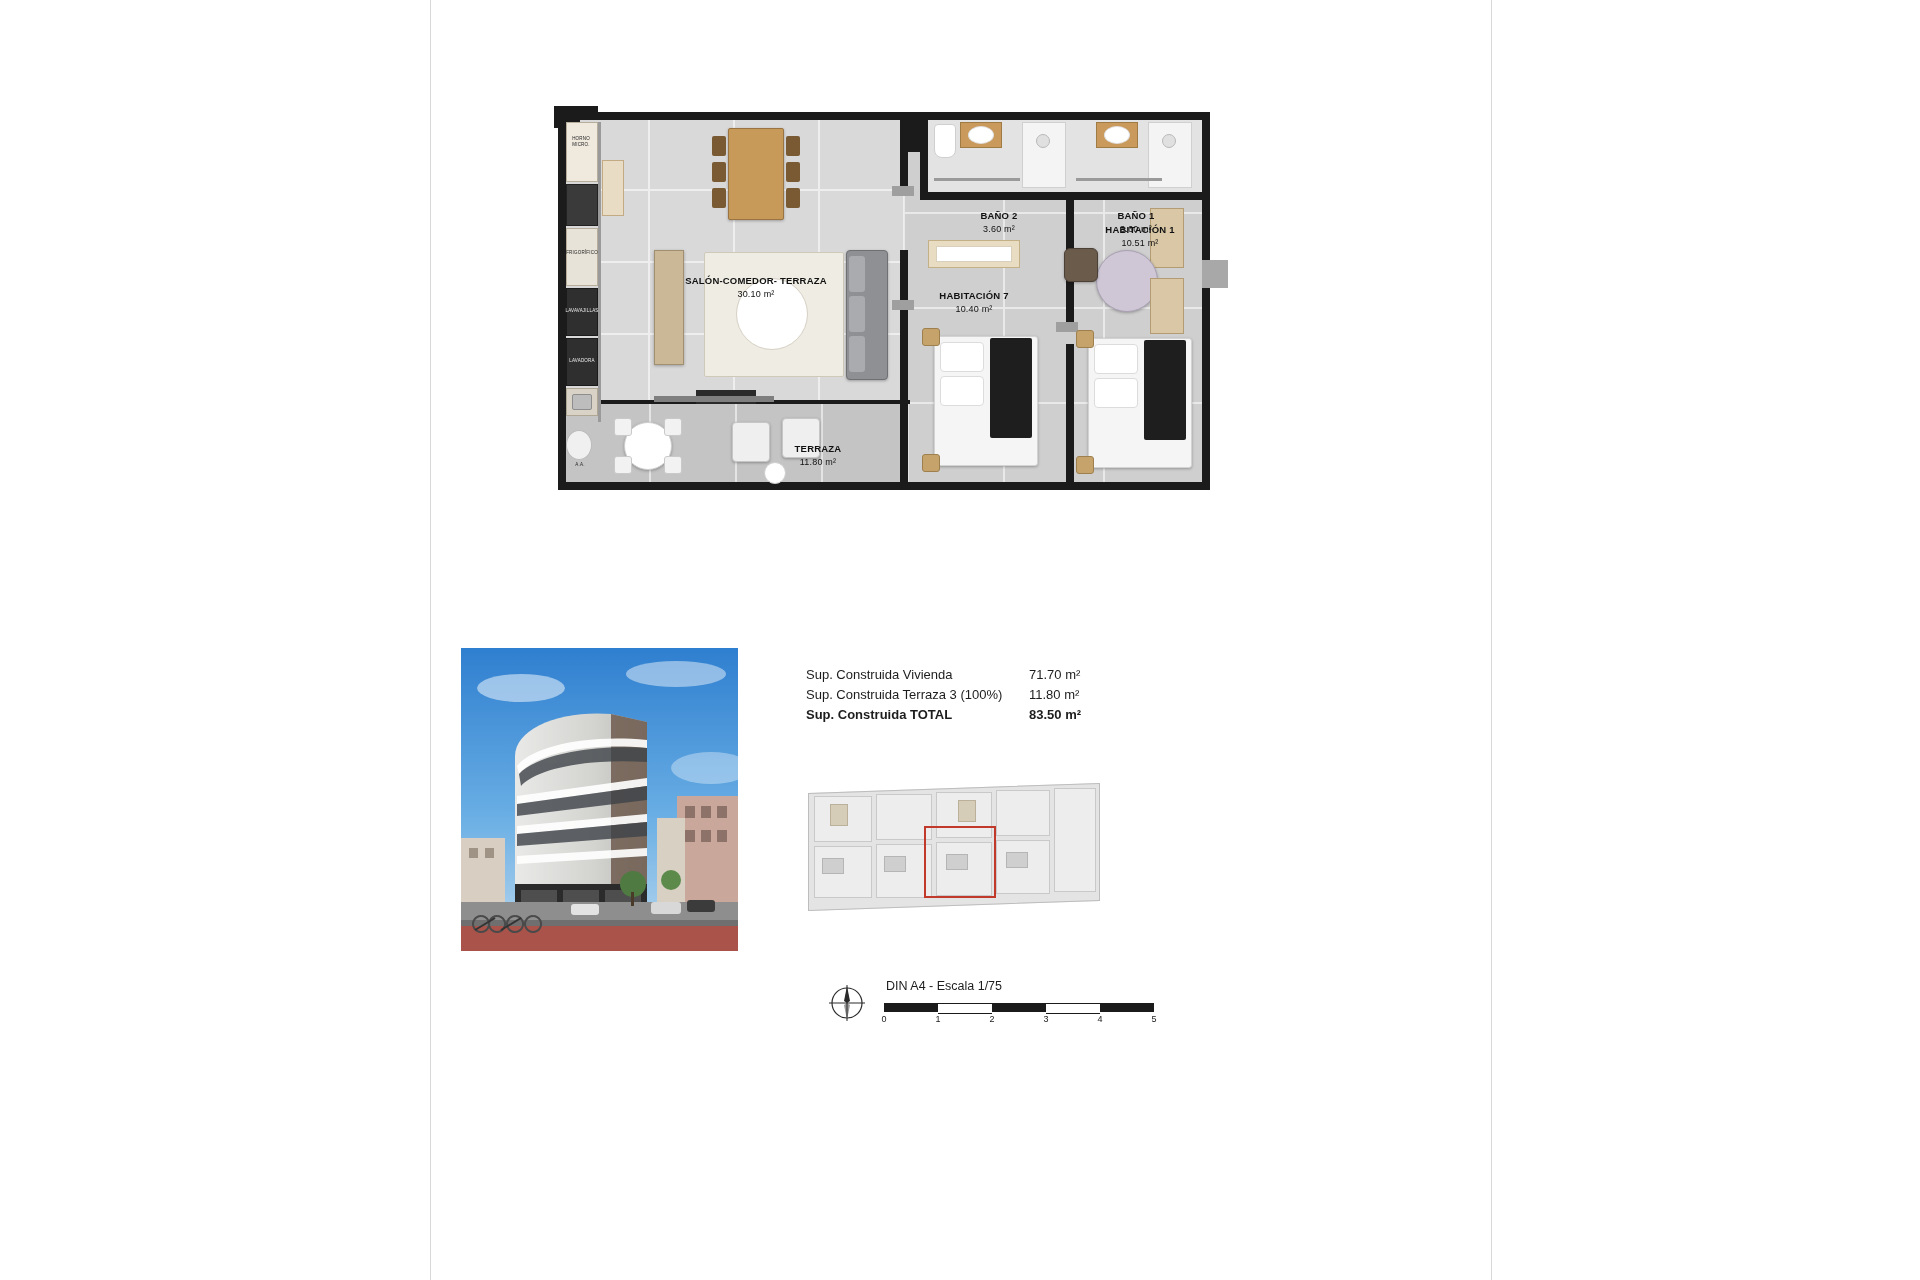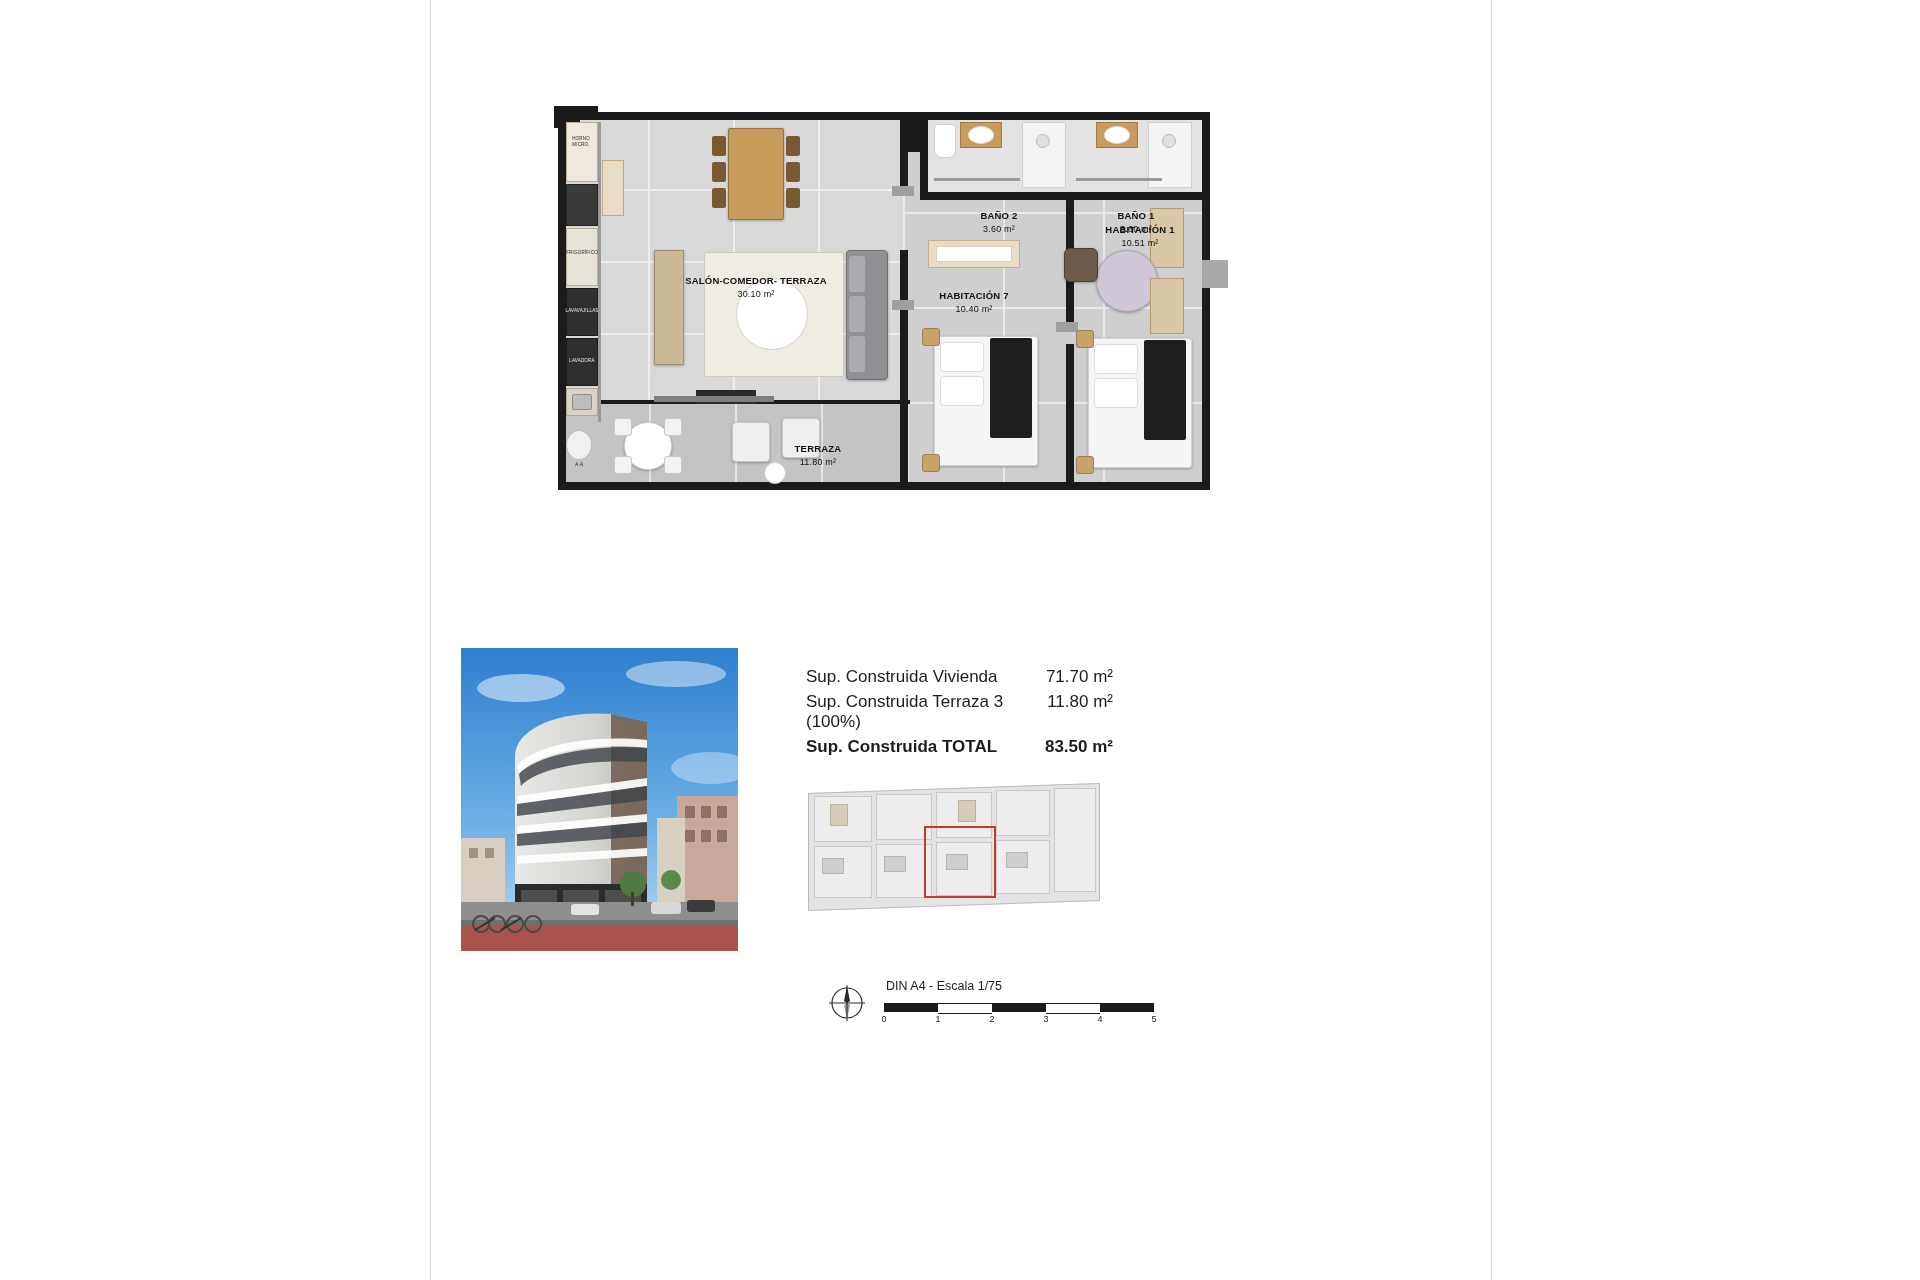--- a/index.html
+++ b/index.html
@@ -26,22 +26,22 @@
 
   
   .fx{position:absolute;box-sizing:border-box;}
   .shadow{box-shadow:0 1px 3px rgba(0,0,0,.28);}
 
   
   .photo{position:absolute;left:30px;top:648px;width:277px;height:303px;overflow:hidden;border:0;}
   .info{position:absolute;left:375px;top:648px;width:340px;}
   .title{font-family:"Liberation Sans",sans-serif;font-size:25px;font-weight:700;color:#2b2b2b;letter-spacing:-0.3px;}
   .title .sub{font-size:17px;font-weight:700;}
-  .rowline{display:flex;justify-content:space-between;font-size:17px;color:#1d1d1d;margin-top:5px;width:307px;}
-  .rowline .val{width:84px;text-align:right;}
+  .rowline{display:flex;justify-content:space-between;font-size:13px;color:#1d1d1d;margin-top:5px;width:307px;}
+  .rowline .val{width:84px;text-align:left;}
   .rowline.total{font-weight:700;gap:12px;}
 
   .keyplan{position:absolute;left:375px;top:784px;width:300px;height:125px;}
   .kp-slab{position:absolute;background:#e6e6e6;border:1px solid #bdbdbd;box-sizing:border-box;}
   .kp-unit{position:absolute;background:#ededed;border:1px solid #c9c9c9;box-sizing:border-box;}
   .kp-hi{position:absolute;border:2px solid #c0392b;box-sizing:border-box;}
 
   .scalebar{position:absolute;left:390px;top:975px;width:380px;height:60px;}
   .scaletxt{position:absolute;left:65px;top:4px;font-size:12.5px;color:#1d1d1d;}
   .ruler{position:absolute;left:63px;top:28px;width:290px;height:9px;}

